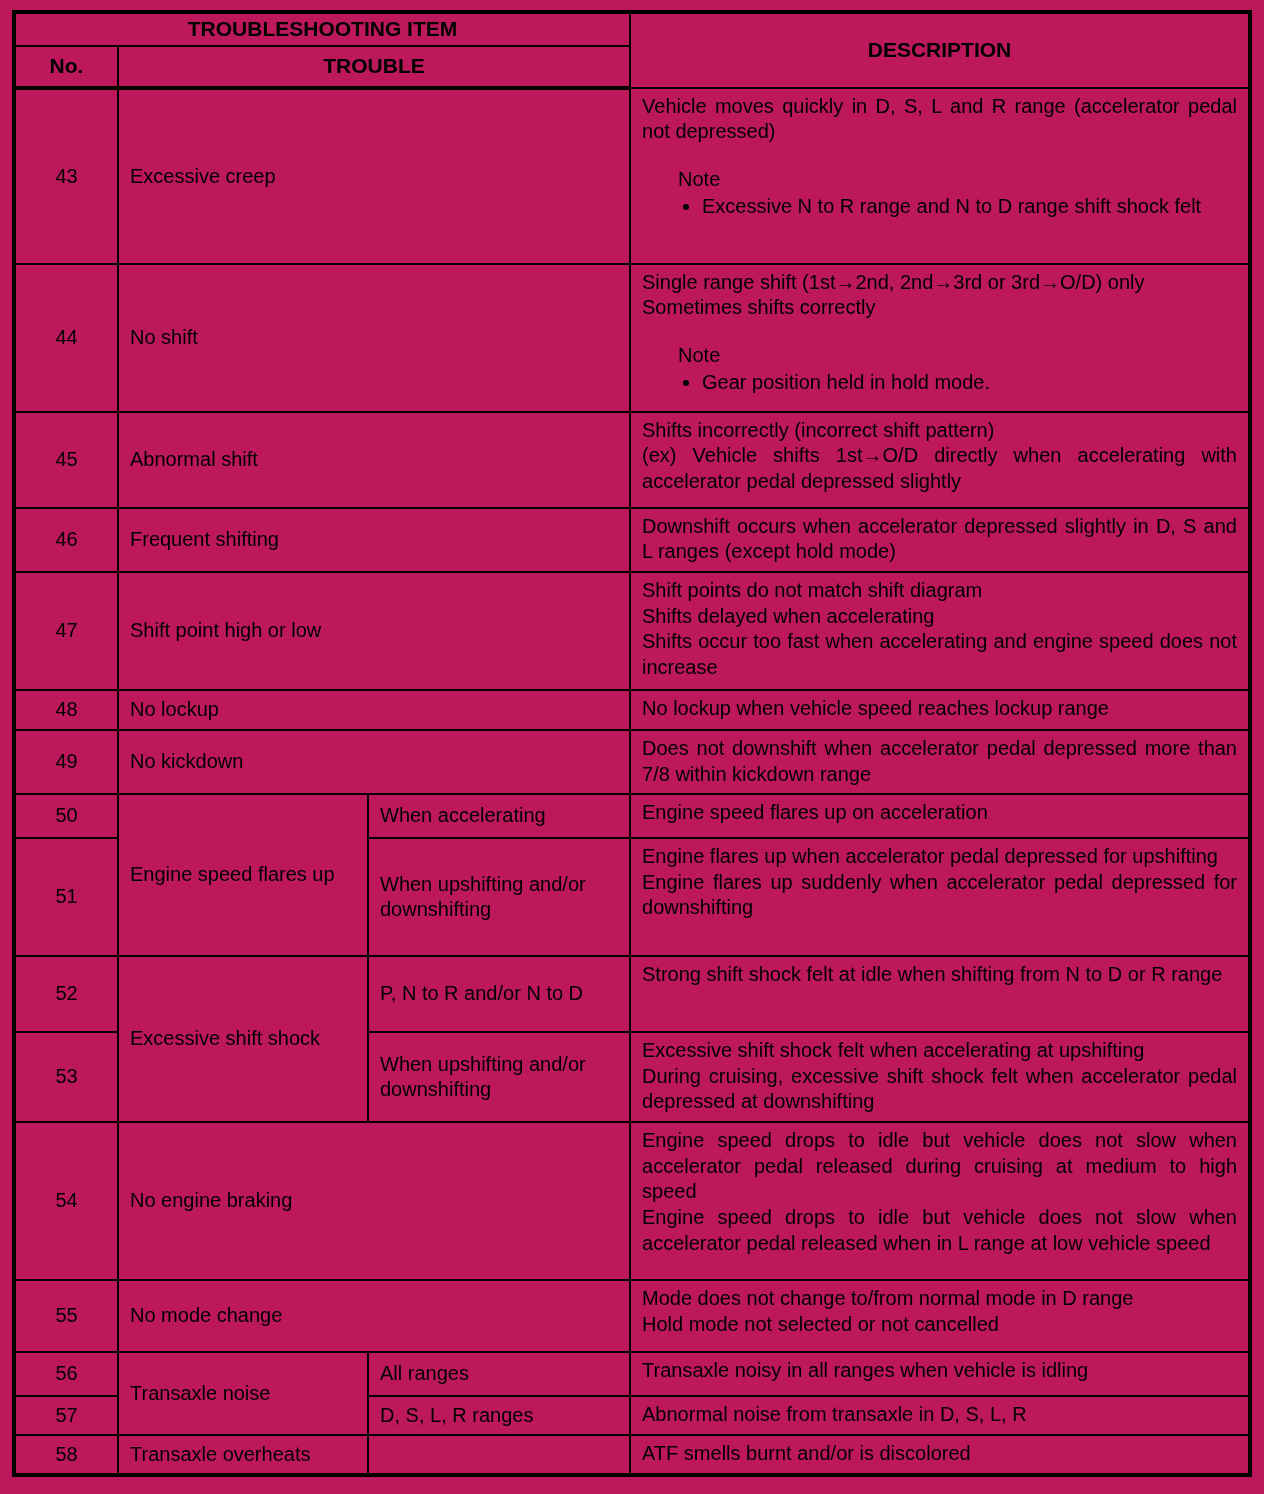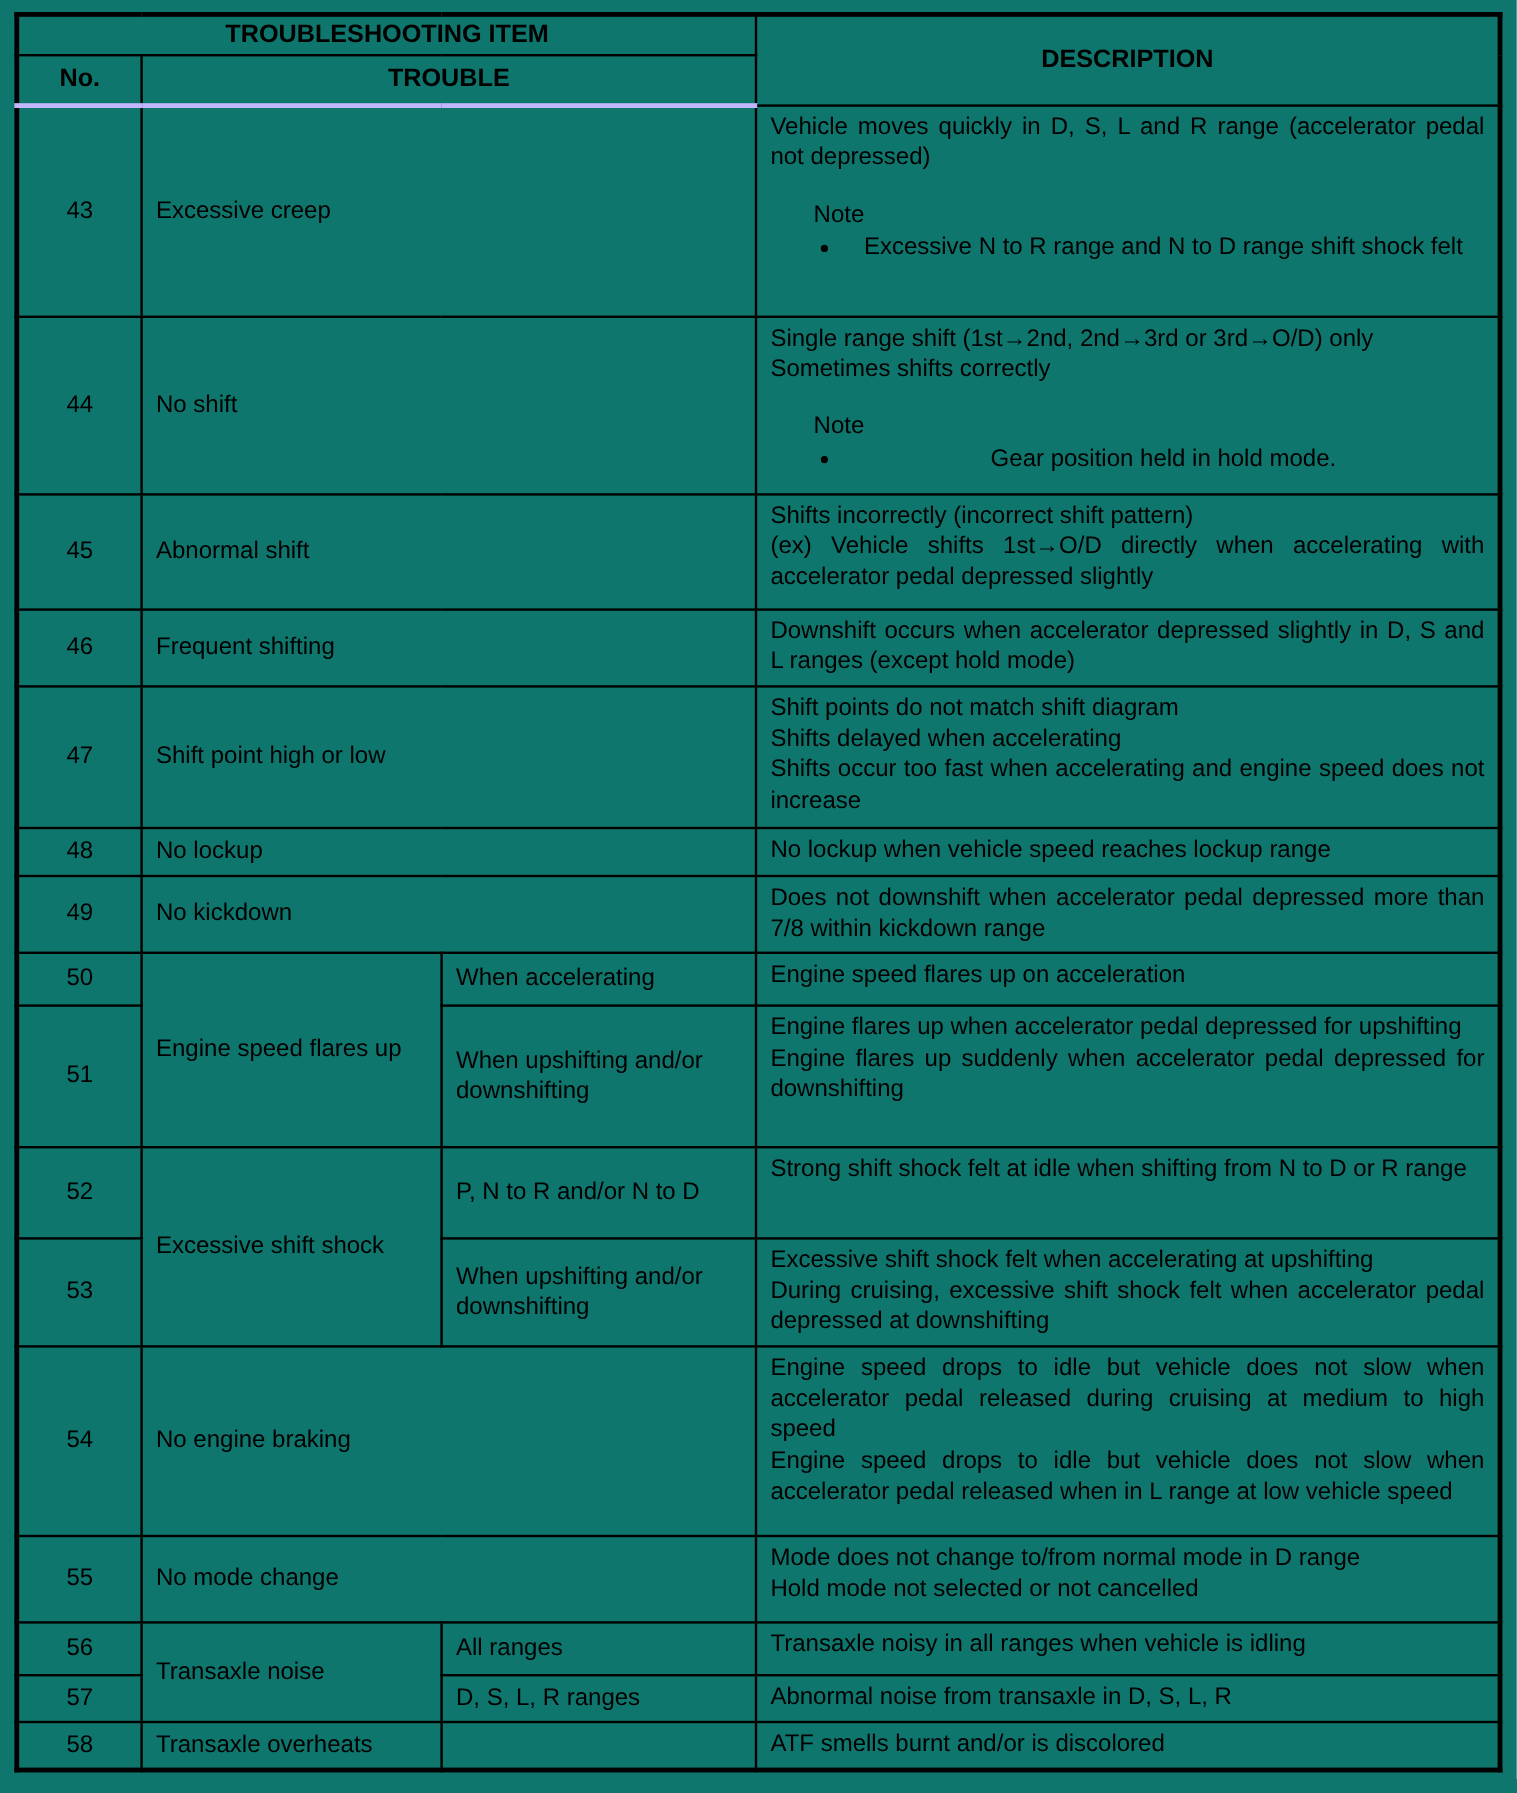--- a/index.html
+++ b/index.html
@@ -7,21 +7,21 @@
     margin: 0;
     padding: 0;
     background: #ffffff;
     font-family: "Liberation Sans", sans-serif;
     color: #000;
   }
   .page {
     width: 1264px;
     min-height: 1494px;
     padding: 10px 12px 12px 12px;
-    background: #0f766e;
+    background: #be185d;
   }
   table.ts-table {
     border-collapse: collapse;
     width: 1240px;
     border: 4px solid #000;
     table-layout: fixed;
   }
   th, td {
     border: 2px solid #000;
     font-size: 20px;
@@ -31,40 +31,40 @@
   }
   th {
     font-size: 21px;
     font-weight: bold;
     text-align: center;
     vertical-align: middle;
     padding: 2px 6px;
   }
   thead tr.hrow1 { height: 32px; }
   thead tr.hrow2 { height: 42px; }
-  thead tr.hrow2 th { border-bottom: 4px solid #c4b5fd; }
+  thead tr.hrow2 th { border-bottom: 4px solid #000000; }
   td.no-cell {
     text-align: center;
     vertical-align: middle;
   }
   td.trouble-cell, td.group-cell, td.cond-cell {
     text-align: left;
     vertical-align: middle;
     padding-left: 11px;
     padding-right: 8px;
   }
   td.desc-cell {
     vertical-align: top;
     padding: 5px 11px 6px 11px;
   }
   td.desc-cell .dline { text-align: justify; }
   .note { margin-top: 22px; padding-left: 36px; }
   .note-title { font-weight: normal; margin-bottom: 1px; }
   .note ul { margin: 0; padding-left: 24px; }
-  .note li { list-style-type: disc; text-align: center; }
+  .note li { list-style-type: disc; text-align: left; }
   
   tr.r43 { height: 176px; }
   tr.r44 { height: 148px; }
   tr.r45 { height: 96px; }
   tr.r46 { height: 64px; margin-top: 12px; }
   tr.r47 { height: 118px; }
   tr.r48 { height: 40px; }
   tr.r49 { height: 64px; }
   tr.r50 { height: 44px; }
   tr.r51 { height: 118px; }

